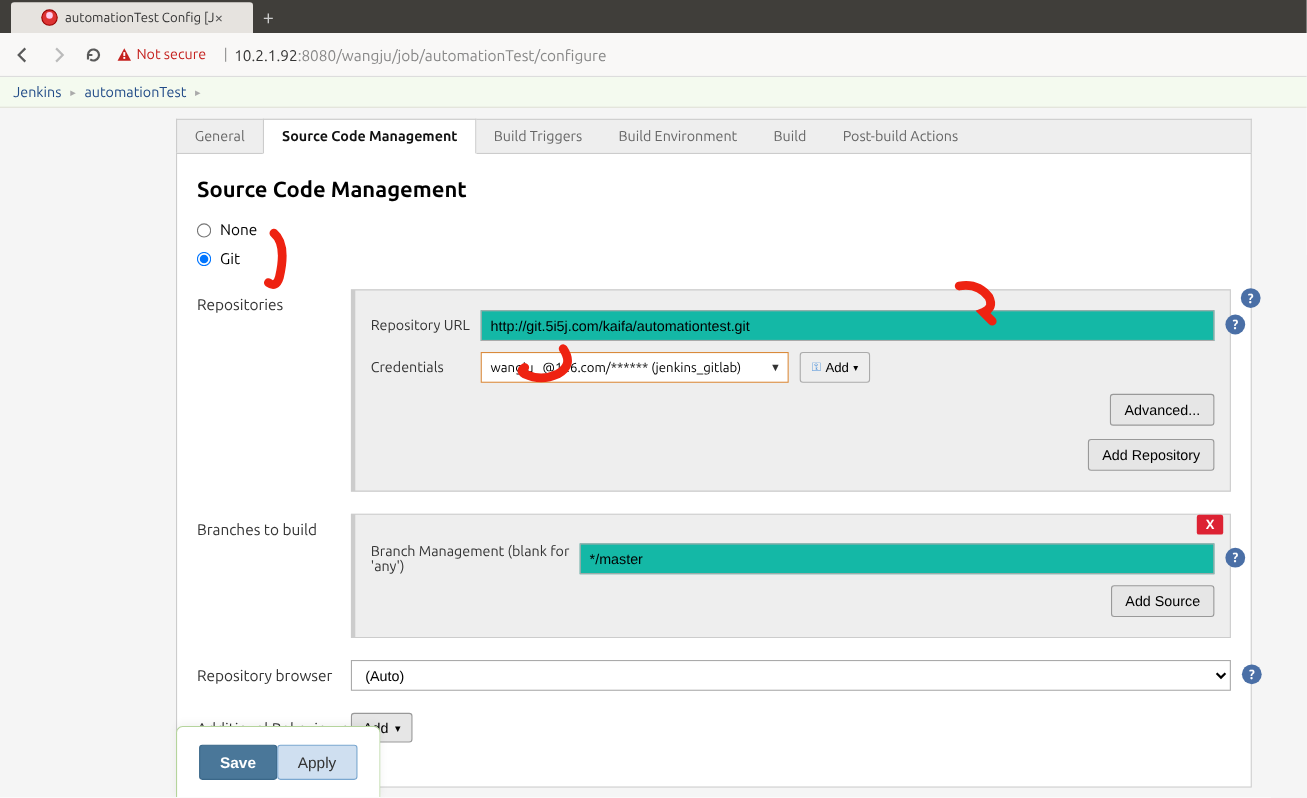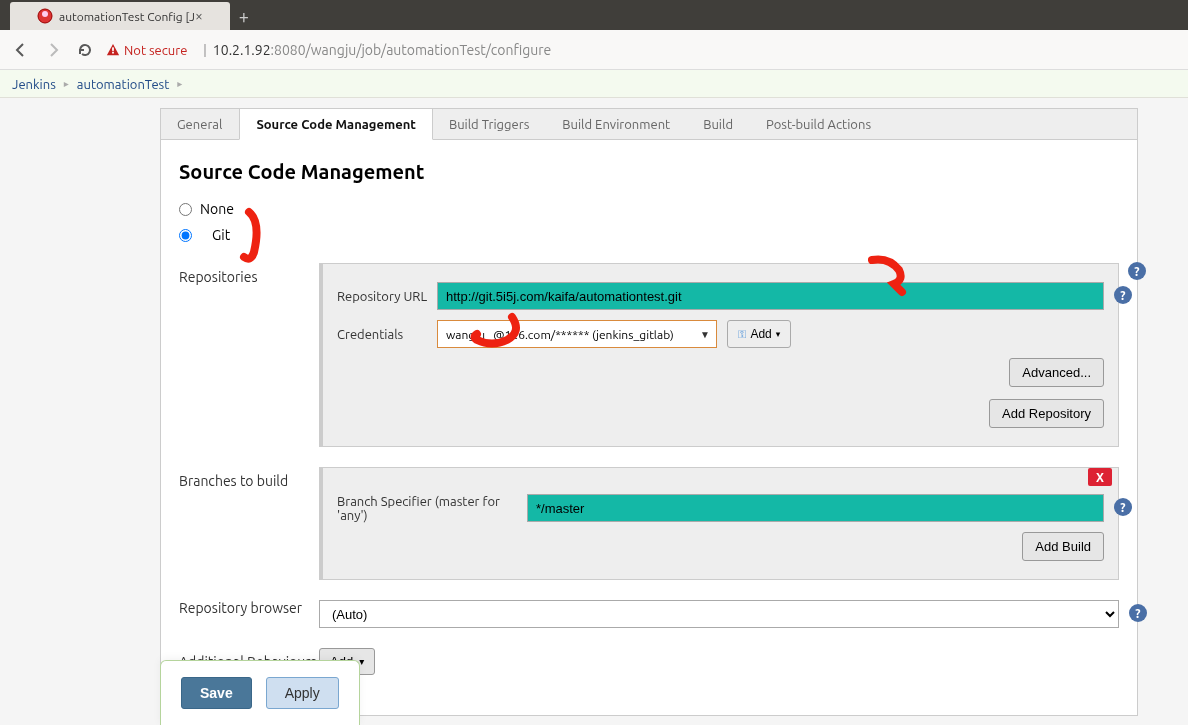--- a/index.html
+++ b/index.html
@@ -58,21 +58,21 @@
 .btn-group-right { display: flex; justify-content: flex-end; margin-top: 10px; }
 .gray-btn { border: 1px solid #999; background: #e6e6e6; padding: 6px 12px; font-size: 13px; border-radius: 3px; cursor: pointer; }
 
 .delete-btn { position: absolute; top: -12px; right: 38px; background: #d23; color: #fff; width: 24px; height: 18px; font-size: 12px; font-weight: bold; display: flex; align-items: center; justify-content: center; border-radius: 2px; }
 
 .rb-select { width: 100%; height: 28px; border: 1px solid #aaa; padding: 0 8px; font-size: 13px; background: #fff; }
 
 .add-dd { border: 1px solid #999; background: #e6e6e6; padding: 5px 10px; font-size: 13px; border-radius: 3px; display: inline-flex; align-items: center; gap: 6px; }
 
 
-.sticky-bottom { position: fixed; bottom: 0; left: 160px; background: #fff; border: 1px solid #b5d49c; border-bottom: none; border-radius: 6px 6px 0 0; padding: 16px 20px; display: flex; gap: 14px; box-shadow: 0 -2px 8px rgba(0,0,0,0.05); }
+.sticky-bottom { position: fixed; bottom: 0; left: 160px; background: #fff; border: 1px solid #b5d49c; border-bottom: none; border-radius: 6px 6px 0 0; padding: 16px 20px; display: flex; box-shadow: 0 -2px 8px rgba(0,0,0,0.05); }
 .save-btn { background: #4a7799; color: #fff; border: 1px solid #3a6789; padding: 7px 18px; font-size: 14px; font-weight: bold; border-radius: 3px; }
 .apply-btn { background: #cfdff0; color: #333; border: 1px solid #7aa7d0; padding: 7px 18px; font-size: 14px; border-radius: 3px; }
 
 .annotation { position: absolute; color: #e21; font-weight: 900; pointer-events: none; }
 .key-icon { color: #4a90d9; font-size: 11px; }
 </style>
 </head>
 <body>
 
 <div class="browser-tabs">
@@ -139,21 +139,21 @@
     <div class="config-tab">Post-build Actions</div>
   </div>
 
   <div class="panel">
     <h1>Source Code Management</h1>
 
     <div class="radio-row">
       <input type="radio" name="scm" style="">
       <span>None</span>
     </div>
-    <div class="radio-row" style="position:relative;gap:12px;">
+    <div class="radio-row" style="position:relative;">
       <input type="radio" name="scm" checked="" style="">
       <span>Git</span>
       <svg class="annotation" style="left:60px; top:-20px;" width="30" height="60">
           <path d="M10 5 Q22 15 15 45 Q12 55 5 50" stroke="#e21" stroke-width="8" fill="none" stroke-linecap="round"></path>
         </svg>
     </div>
 
     <div class="field-block" style="position:relative;">
       <span class="section-label">Repositories</span>
       <div class="field-content" style="position:relative;">
@@ -195,31 +195,31 @@
       </div>
     </div>
 
     <div class="field-block">
       <span class="section-label">Branches to build</span>
       <div class="field-content" style="position:relative; padding-top:26px;">
         <div class="delete-btn" style="top:0; right:6px;">
             <span>X</span>
           </div>
         <div class="field-row">
-          <label style="width:190px;">Branch Specifier (master for 'any')</label>
+          <label style="width:190px;">Branch Management (blank for 'any')</label>
           <input type="text" value="*/master" style="">
           <div class="help-icon inner" style="right:-28px; top:4px; position:absolute;">?</div>
         </div>
         <div class="btn-group-right">
-          <button class="gray-btn">Add Build</button>
-        </div>
-      </div>
-    </div>
-
-    <div class="field-block" style="">
+          <button class="gray-btn">Add Source</button>
+        </div>
+      </div>
+    </div>
+
+    <div class="field-block" style="align-items:center;">
       <span class="section-label" style="padding-top:0;">Repository browser</span>
       <div style="flex:1; position:relative;">
         <select class="rb-select">
           <option>(Auto)</option>
         </select>
         <div class="help-icon" style="right:-28px; top:4px;">?</div>
       </div>
     </div>
 
     <div class="field-block" style="align-items:center;">

